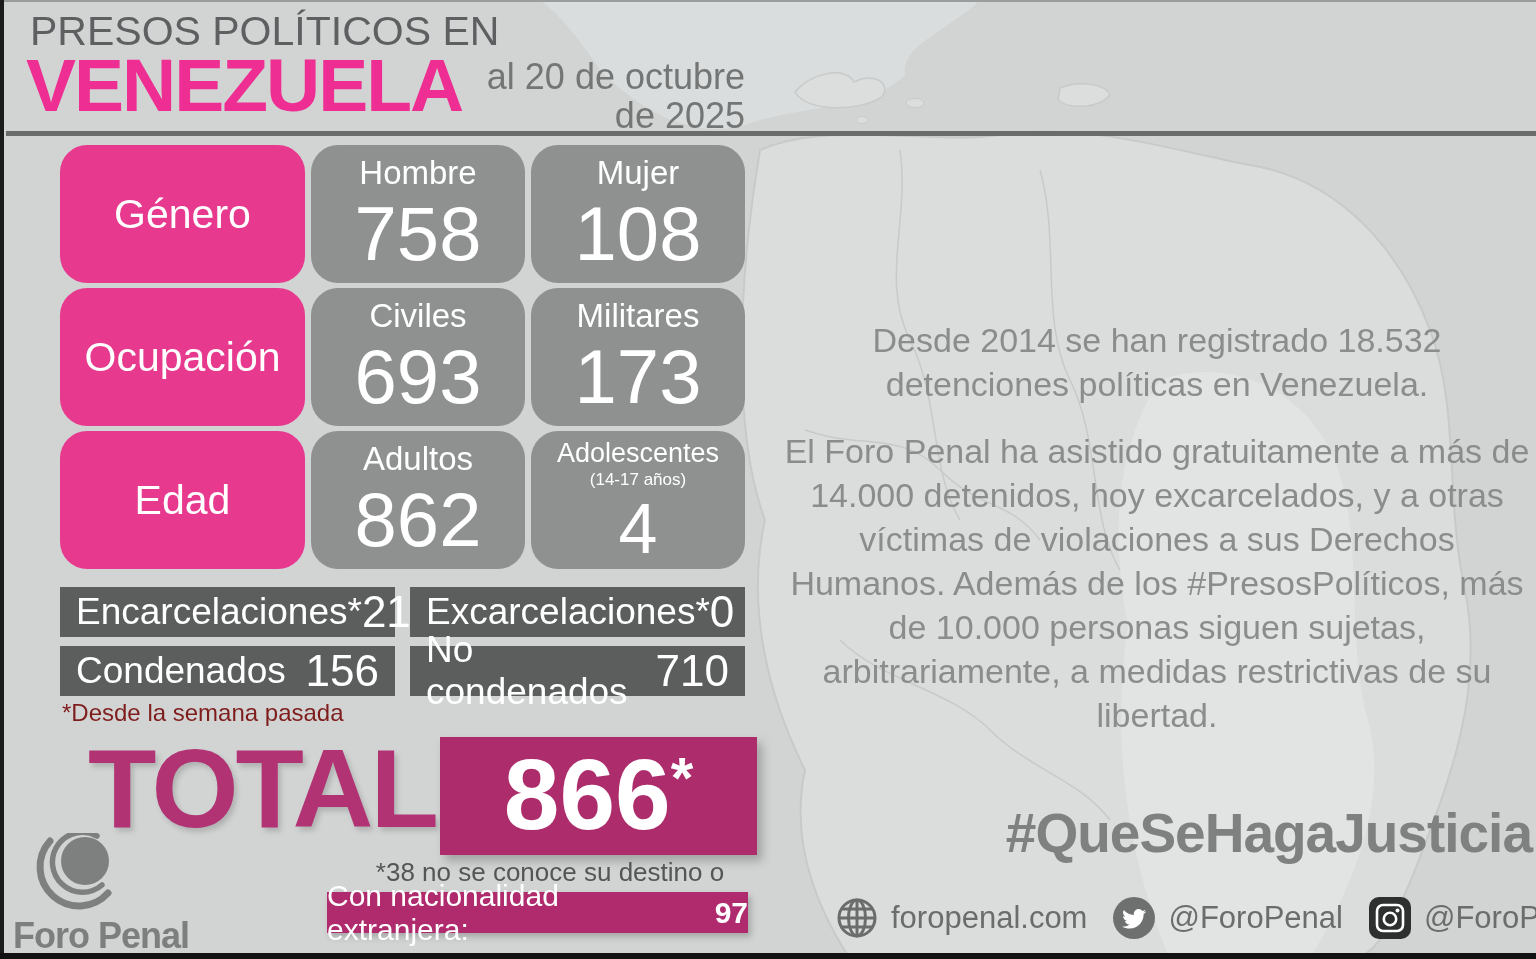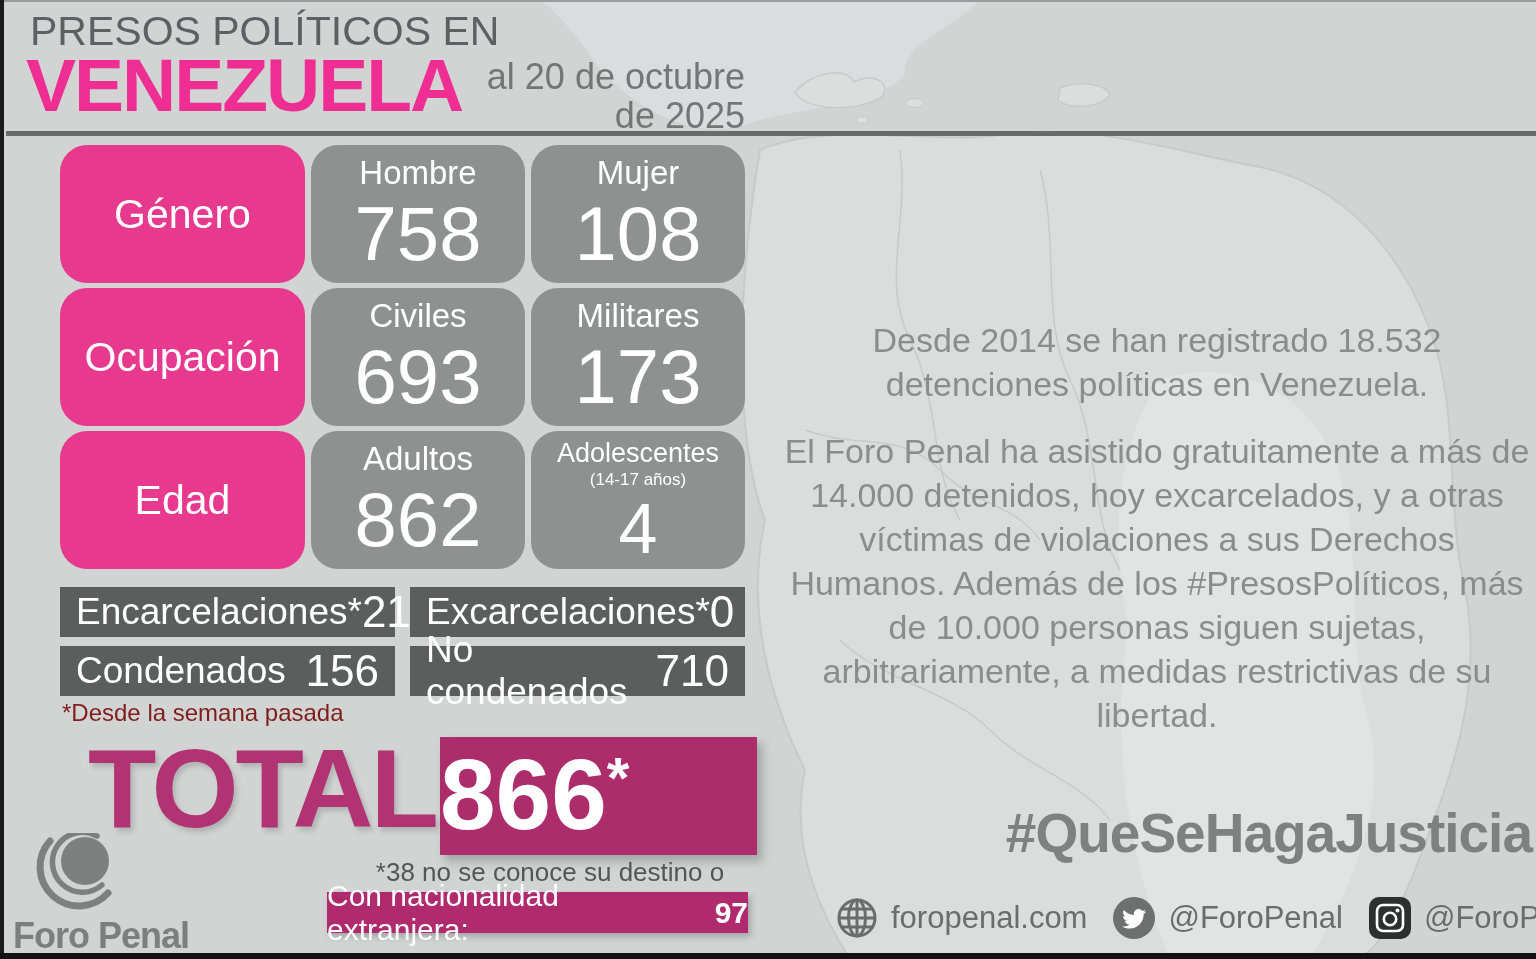--- a/index.html
+++ b/index.html
@@ -32,21 +32,21 @@
         grid-auto-rows:50px;column-gap:15px;row-gap:9px;}
   .bar{background:#5c5e5e;color:#fff;display:flex;align-items:center;
        justify-content:space-between;padding:0 16px;}
   .bar-label{font-size:37px;}
   .bar-value{font-size:44px;}
   .weekly-note{position:absolute;left:62px;top:699px;font-size:24px;color:#7f1d1d;}
 
   .total-label{position:absolute;left:88px;top:734px;font-size:112px;line-height:110px;
                font-weight:700;color:#b13373;letter-spacing:-3px;text-shadow:3px 4px 5px rgba(80,80,80,.25);}
   .total-box{position:absolute;left:440px;top:737px;width:317px;height:118px;background:#ac2c6c;
-             color:#fff;display:flex;align-items:flex-start;
+             color:#fff;display:flex;align-items:flex-start;justify-content:center;
              font-weight:700;box-shadow:5px 6px 9px rgba(70,70,70,.35);}
   .total-value{font-size:100px;line-height:114px;}
   .total-asterisk{font-size:58px;line-height:58px;margin-top:12px;}
   .total-note{position:absolute;left:330px;top:857px;width:440px;text-align:center;
               font-size:26px;color:#545656;}
   .foreign-box{position:absolute;left:327px;top:892px;width:421px;height:41px;background:#b02a6e;
                color:#fff;display:flex;align-items:center;justify-content:center;gap:10px;
                font-size:30px;box-shadow:3px 4px 6px rgba(70,70,70,.3);}
   .foreign-value{font-weight:700;}
 

